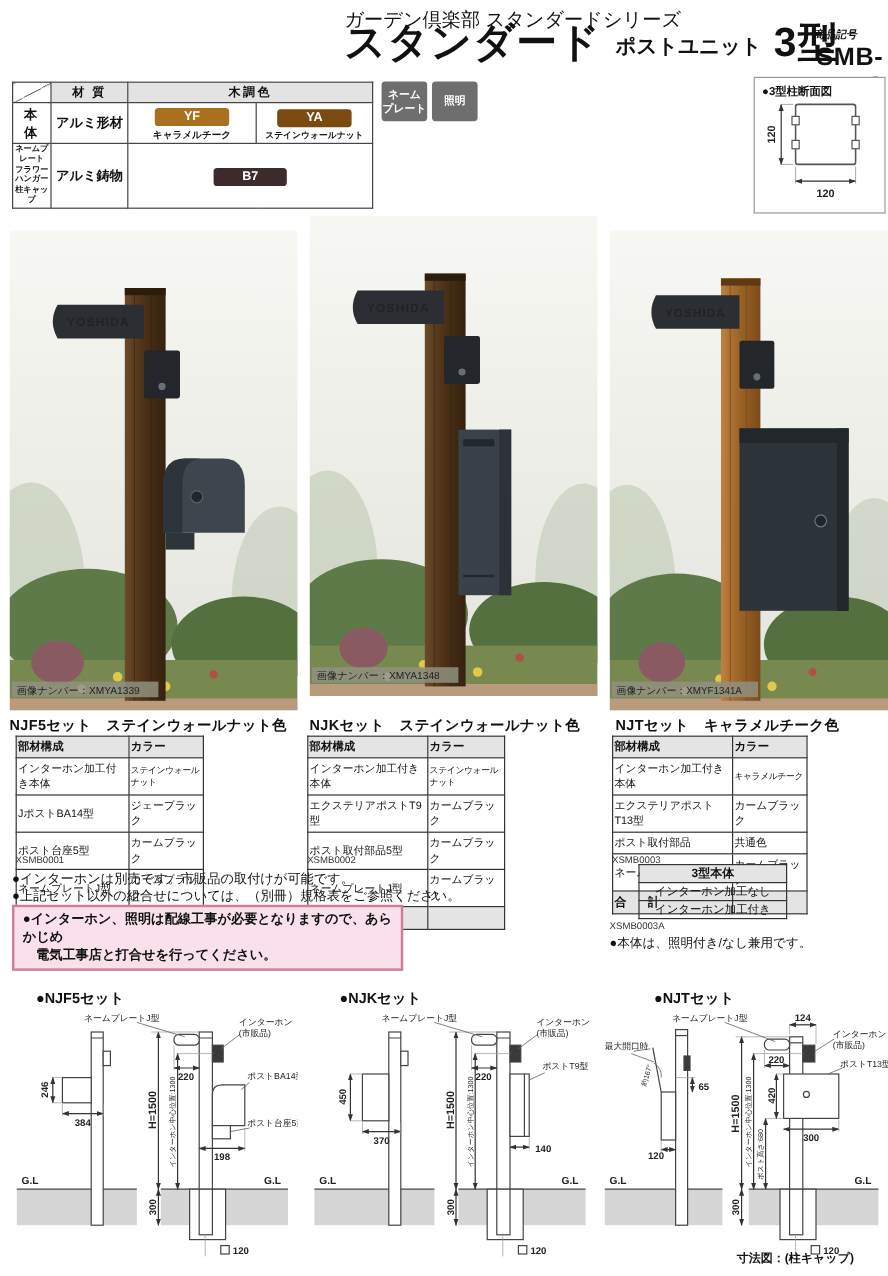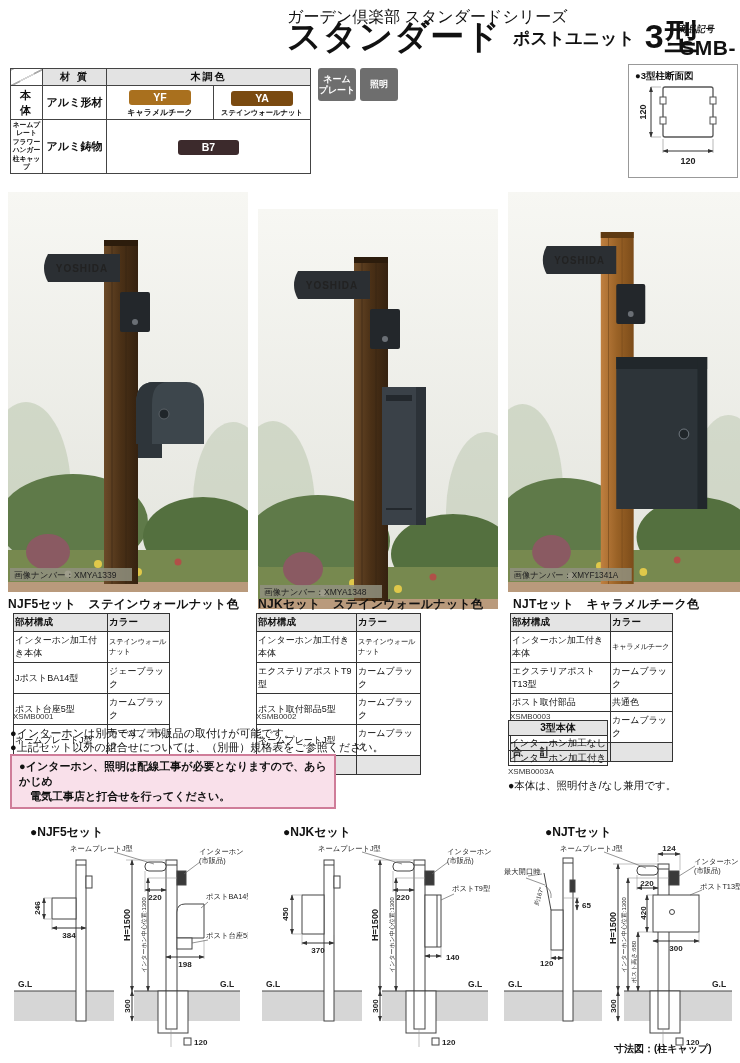--- a/index.html
+++ b/index.html
@@ -179,21 +179,21 @@
       <circle cx="127" cy="130" r="3" fill="#6a6f75"></circle>
       <path d="M128,212 L128,252 L196,252 L196,212 Q196,190 178,190 L146,190 Q128,190 128,212 Z" fill="#3d464c"></path>
       <path d="M128,212 Q128,190 146,190 L160,190 Q144,190 144,212 L144,252 L128,252 Z" fill="#2e353a"></path>
       <circle cx="156" cy="222" r="5" fill="#20262a" stroke="#5a6166"></circle>
       <rect x="130" y="252" width="24" height="14" fill="#2e353a"></rect>
       <rect x="2" y="376" width="122" height="13" fill="#90907f" opacity=".85"></rect>
       <text x="6" y="386" font-size="8.5" fill="#f2f1de">画像ナンバー：XMYA1339</text>
     </svg>
   </div>
 
-  <div class="abs photo" style="left:258px; top:209px; width:240px; height:400px;">
+  <div class="abs photo" style="left:258px; top:180px; width:240px; height:400px;">
     <svg width="240" height="400" viewBox="0 0 240 400">
       <defs>
         <linearGradient id="w2" x1="0" y1="0" x2="0" y2="1">
             <stop offset="0" stop-color="#f7f7f3"></stop>
             <stop offset="1" stop-color="#e3e4dd"></stop>
           </linearGradient>
         <linearGradient id="p2" x1="0" y1="0" x2="1" y2="0">
             <stop offset="0" stop-color="#6b4a28"></stop>
             <stop offset=".5" stop-color="#4a3016"></stop>
             <stop offset="1" stop-color="#352210"></stop>
@@ -374,21 +374,21 @@
         </tr>
   </tbody>
     </table>
   <div class="abs tbl-code" style="left:510px; top:712px;">XSMB0003</div>
 
   <div class="abs note-line" style="left:10px; top:726px;">●インターホンは別売です。市販品の取付けが可能です。</div>
   <div class="abs note-line" style="left:10px; top:740px;">●上記セット以外の組合せについては、（別冊）規格表をご参照ください。</div>
   <div class="abs warnbox pre" style="left:10px; top:754px; width:326px;">●インターホン、照明は配線工事が必要となりますので、あらかじめ
 　電気工事店と打合せを行ってください。</div>
 
-  <table class="opt abs" style="left:508px; top:720px; width:100px;">
+  <table class="opt abs" style="left:532px; top:720px; width:124px;">
     <tbody>
         <tr>
           <td class="hd">3型本体</td>
         </tr>
     <tr>
           <td>インターホン加工なし</td>
         </tr>
     <tr>
           <td>インターホン加工付き</td>
         </tr>

